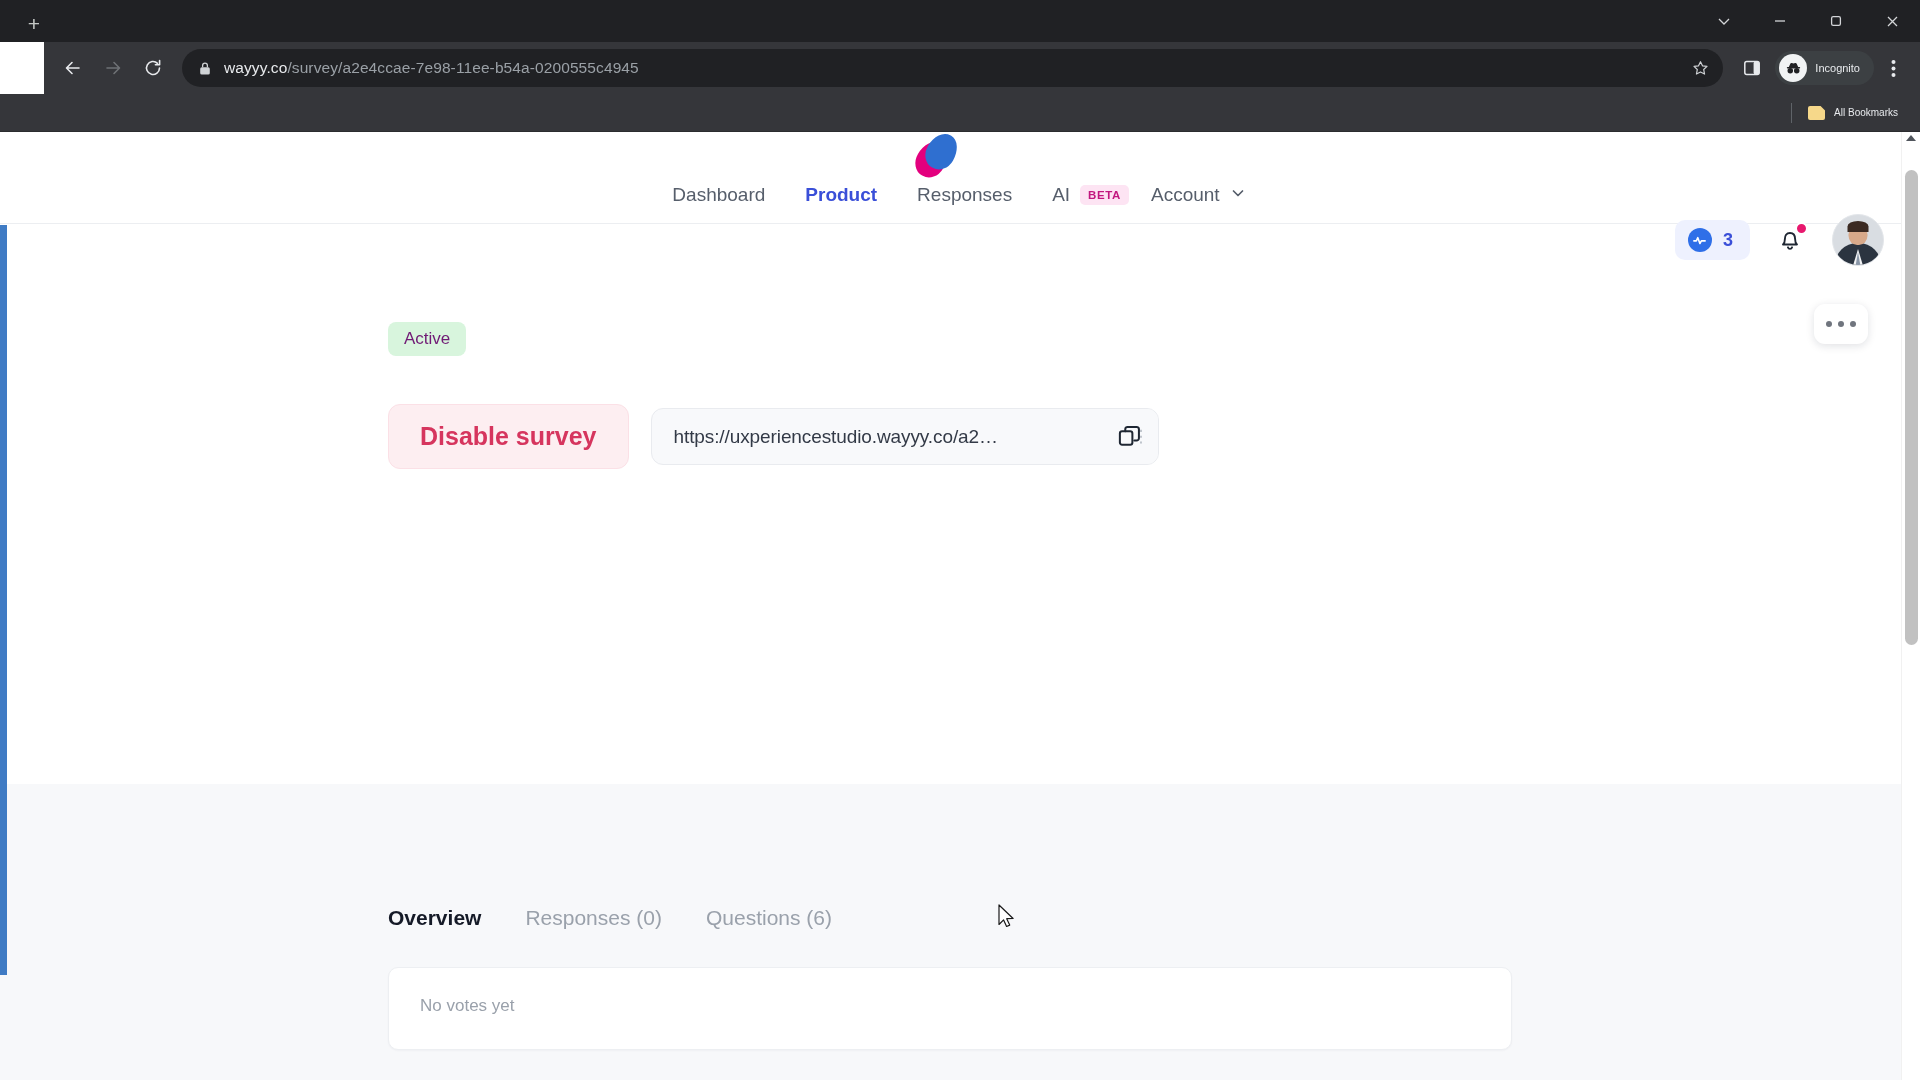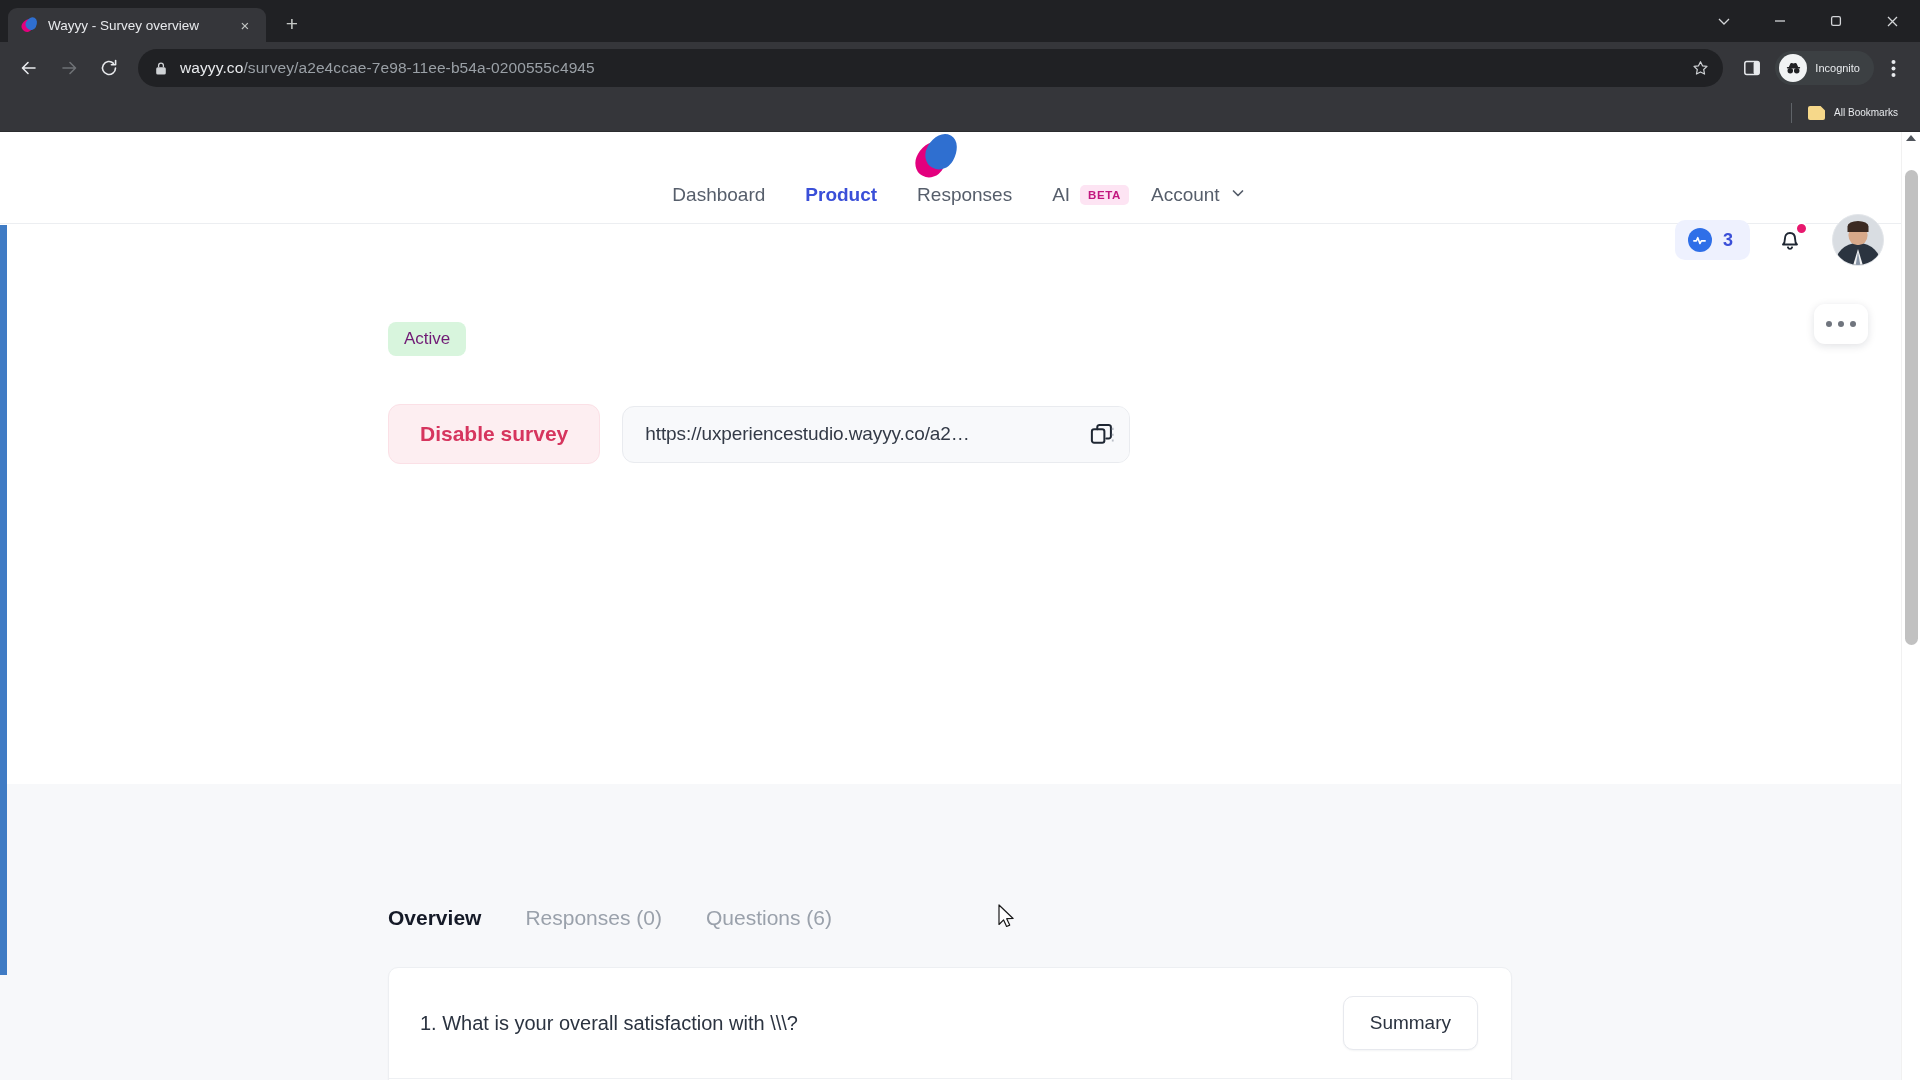--- a/index.html
+++ b/index.html
@@ -47,21 +47,21 @@
     position: absolute; right: 0; top: 0; height: 42px; display: flex; align-items: center;
   }
   .wc {
     width: 56px; height: 42px; display: flex; align-items: center; justify-content: center;
     color: #d3d5d8;
   }
   .wc svg { display: block; }
 
   .toolbar {
     height: 52px; background: #35363a; display: flex; align-items: center;
-    padding: 0 10px; gap: 2px;
+    padding: 0 10px; gap: 2px; margin-left: 44px;
   }
   .navbtn {
     width: 38px; height: 38px; border-radius: 50%; display: flex;
     align-items: center; justify-content: center; color: #e8eaed;
   }
   .navbtn.disabled { color: #6e7175; }
   .omnibox {
     flex: 1; height: 38px; background: #202124; border-radius: 19px;
     display: flex; align-items: center; padding: 0 8px 0 16px; margin: 0 8px;
     gap: 12px;
@@ -183,21 +183,21 @@
   .badge-active {
     display: inline-block; background: #d8f5dd; color: #701a75; font-size: 17px;
     padding: 7px 16px; border-radius: 8px; font-weight: 500;
   }
   .survey-title {
     margin-top: 33px; font-size: 48px; line-height: 1.14; font-weight: 700;
     color: #101524; max-width: 1060px; letter-spacing: -0.4px;
   }
   .hero-actions { margin-top: 48px; display: flex; align-items: center; gap: 22px; }
   .btn-disable {
-    background: #fdeef1; color: #d6355e; font-size: 21px; font-weight: 600;
+    background: #fdeef1; color: #d6355e; font-size: 25px; font-weight: 600;
     padding: 17px 31px; border-radius: 12px; border: 1px solid #fbe0e6;
   }
   .linkbox {
     display: flex; align-items: center; background: #f8f9fb; border: 1px solid #e9ebef;
     border-radius: 12px; height: 57px; width: 508px; padding: 0 0 0 22px; overflow: hidden;
     position: relative;
   }
   .linkbox .lnk {
     font-size: 19px; color: #333a47; white-space: nowrap; overflow: hidden;
     flex: 1; letter-spacing: -.1px;
@@ -251,28 +251,20 @@
 
   
   .cursor { position: absolute; left: 998px; top: 772px; z-index: 30; }
 </style>
 </head>
 <body>
 
 <div class="browser">
 
   <div class="tabstrip">
-    <div class="tab">
-      <span class="tab-fav">
-        <span class="d1"></span>
-          <span class="d2"></span>
-      </span>
-      <span class="tab-title">Wayyy - Survey overview</span>
-      <span class="tab-close">×</span>
-    </div>
     <div class="newtab">+</div>
 
     <div class="wincontrols">
       <div class="wc">
         <svg width="14" height="14" viewBox="0 0 14 14">
             <path d="M2 5l5 5 5-5" fill="none" stroke="currentColor" stroke-width="1.3"></path>
           </svg>
       </div>
       <div class="wc">
         <svg width="14" height="14" viewBox="0 0 14 14">
@@ -446,24 +438,20 @@
       </div>
 
       <div class="lower">
         <div class="tabs">
           <span class="tabitem active">Overview</span>
           <span class="tabitem">Responses (0)</span>
           <span class="tabitem">Questions (6)</span>
         </div>
 
         <div class="qcard">
-          <div class="qhead">
-            <span class="qtitle">1. What is your overall satisfaction with \\\?</span>
-            <button class="btn-summary">Summary</button>
-          </div>
           <div class="qbody">
             <span class="novotes">No votes yet</span>
           </div>
         </div>
 
       </div>
     </div>
 
     <div class="pagescroll">
       <span class="ps-up"></span>

